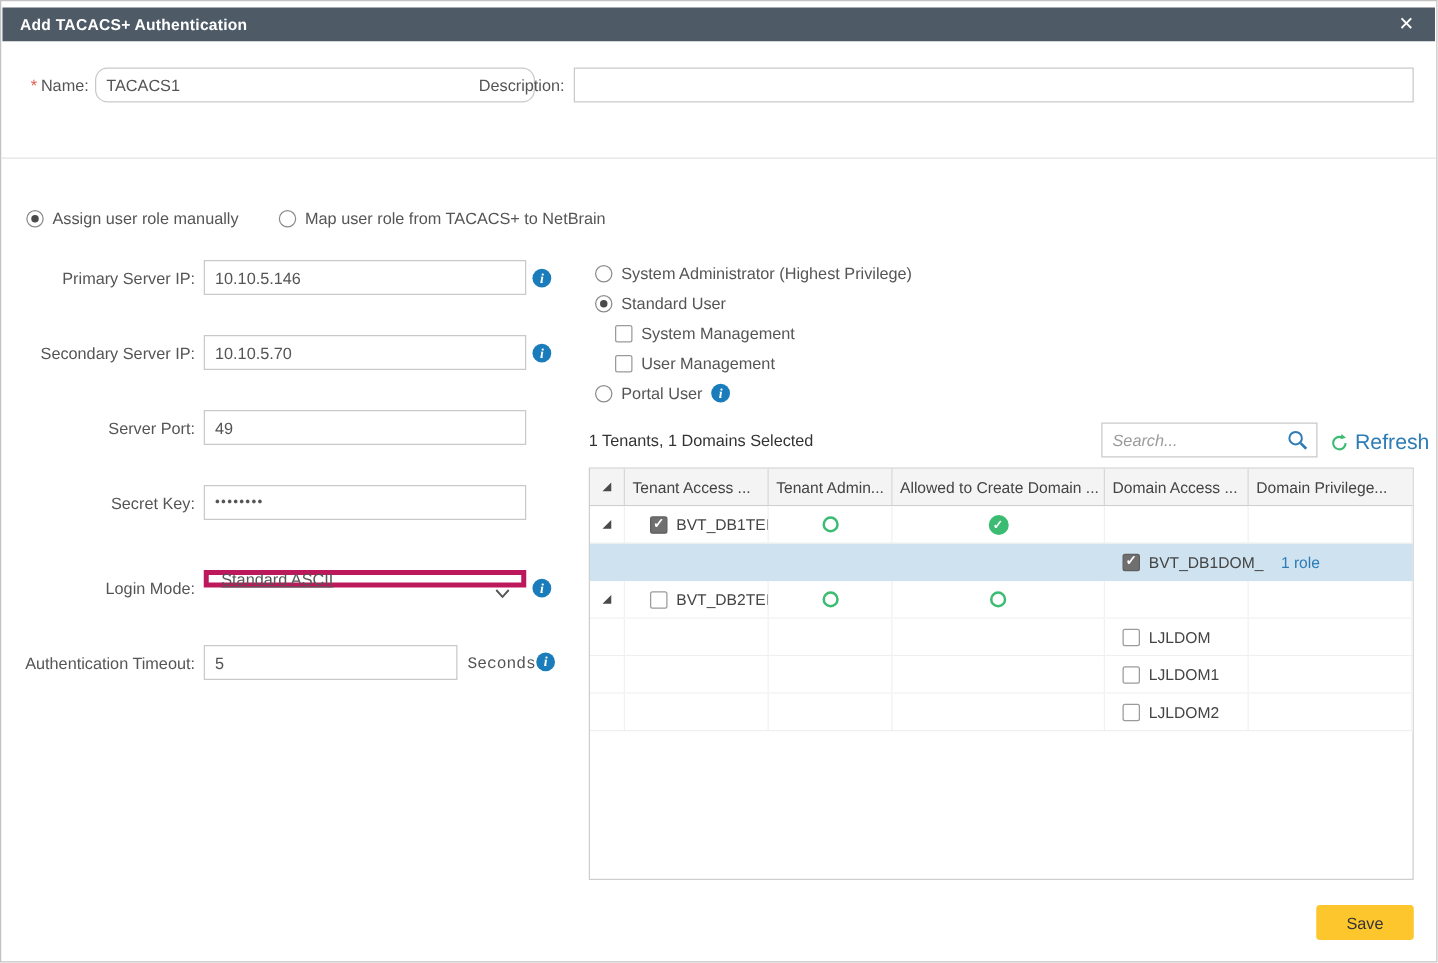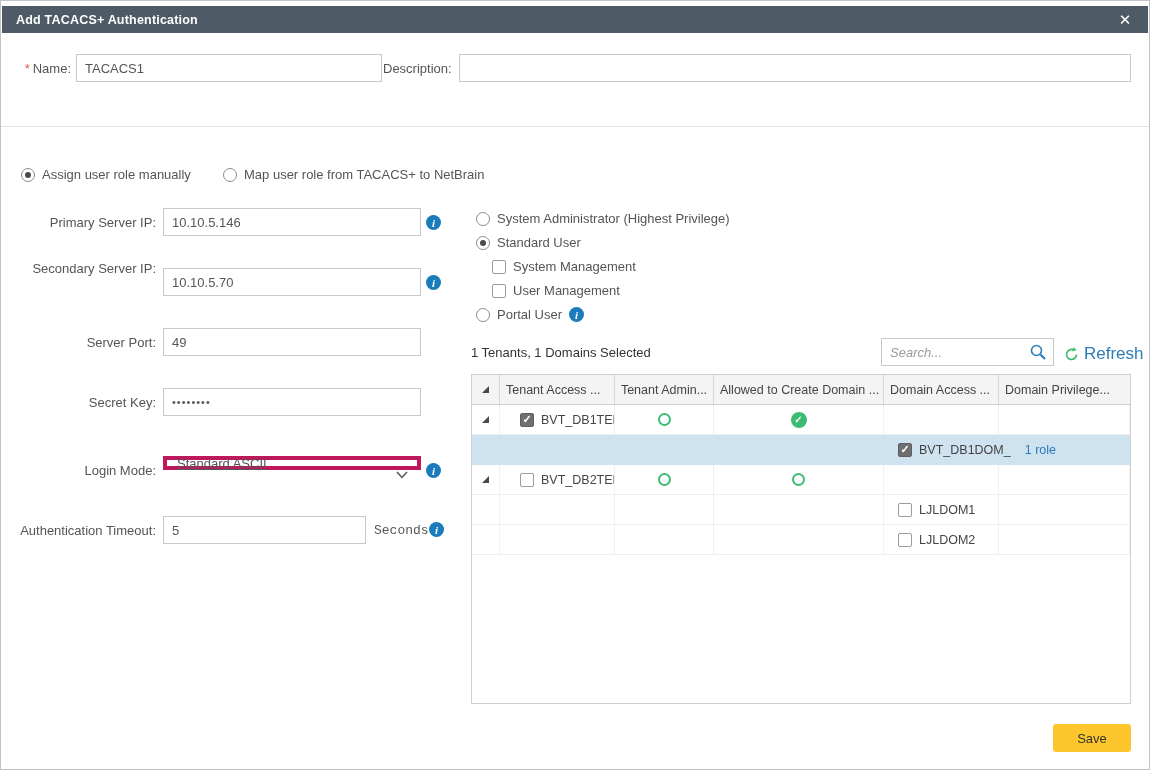--- a/index.html
+++ b/index.html
@@ -125,40 +125,40 @@
 <body>
 
 <div class="titlebar">
   <span class="title">Add TACACS+ Authentication</span>
   <span class="close">✕</span>
 </div>
 
 <div class="abs" style="left:0;top:60px;width:70px;text-align:right;">
   <span class="req">*</span><span class="lbl">Name:</span>
 </div>
-<input class="tb abs" style="left: 75px; top: 53px; width: 306px;" value="TACACS1">
+<input class="tb abs" style="left: 75px; top: 53px; width: 352px; border-radius: 10px;" value="TACACS1">
 <div class="abs lbl" style="left:382px;top:60px;">Description:</div>
 <input class="tb abs" style="left: 458px; top: 53px; width: 672px;" value="">
 
 <div class="divider"></div>
 
 <div class="choice" style="left:20px;top:166px;">
   <span class="radio sel"></span>
   <span class="lbl">Assign user role manually</span>
 </div>
 <div class="choice" style="left:222px;top:166px;">
   <span class="radio"></span>
   <span class="lbl">Map user role from TACACS+ to NetBrain</span>
 </div>
 
 <div class="abs lbl" style="left:0;top:214px;width:155px;text-align:right;">Primary Server IP:</div>
 <input class="tb abs" style="left: 162px; top: 207px; width: 258px;" value="10.10.5.146">
 <span class="info abs" style="left:425px;top:214px;">i</span>
 
-<div class="abs lbl" style="left:0;top:260px;width:155px;text-align:right;">Secondary Server IP:</div>
+<div class="abs lbl" style="left:0;top:274px;width:155px;text-align:right;">Secondary Server IP:</div>
 <input class="tb abs" style="left: 162px; top: 267px; width: 258px;" value="10.10.5.70">
 <span class="info abs" style="left:425px;top:274px;">i</span>
 
 <div class="abs lbl" style="left:0;top:334px;width:155px;text-align:right;">Server Port:</div>
 <input class="tb abs" style="left: 162px; top: 327px; width: 258px;" value="49">
 
 <div class="abs lbl" style="left:0;top:394px;width:155px;text-align:right;">Secret Key:</div>
 <input class="tb abs" style="left: 162px; top: 387px; width: 258px; letter-spacing: 1px; font-size: 11px;" value="••••••••">
 
 <div class="abs lbl" style="left:0;top:462px;width:155px;text-align:right;">Login Mode:</div>
@@ -277,20 +277,33 @@
         <span class="gcircle"></span>
       </div>
     <div class="gc c3">
         <span class="gcircle"></span>
       </div>
     <div class="gc c4"></div>
     <div class="gc c5 last"></div>
   </div>
 
 
+  <div class="g-row">
+    <div class="gc c0"></div>
+      <div class="gc c1"></div>
+      <div class="gc c2"></div>
+      <div class="gc c3"></div>
+    <div class="gc c4" style="overflow:visible;">
+      <span class="cell-inner">
+        <span class="cb"></span>
+        <span class="row-label">LJLDOM</span>
+      </span>
+    </div>
+    <div class="gc c5 last"></div>
+  </div>
 
   <div class="g-row">
     <div class="gc c0"></div>
       <div class="gc c1"></div>
       <div class="gc c2"></div>
       <div class="gc c3"></div>
     <div class="gc c4" style="overflow:visible;">
       <span class="cell-inner">
         <span class="cb"></span>
         <span class="row-label">LJLDOM1</span>

